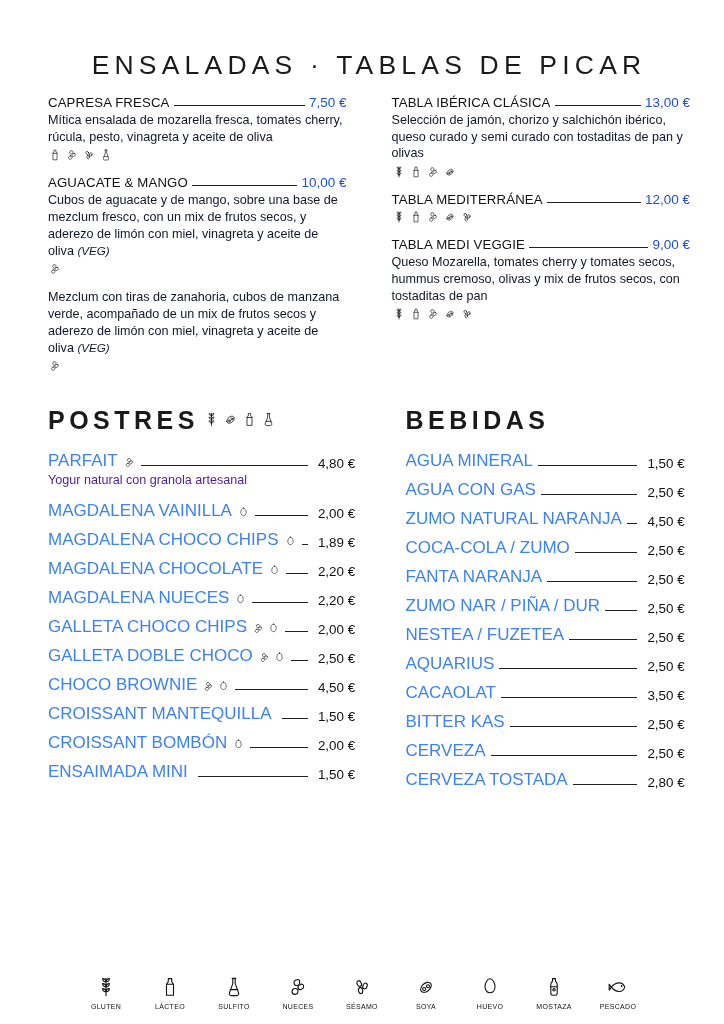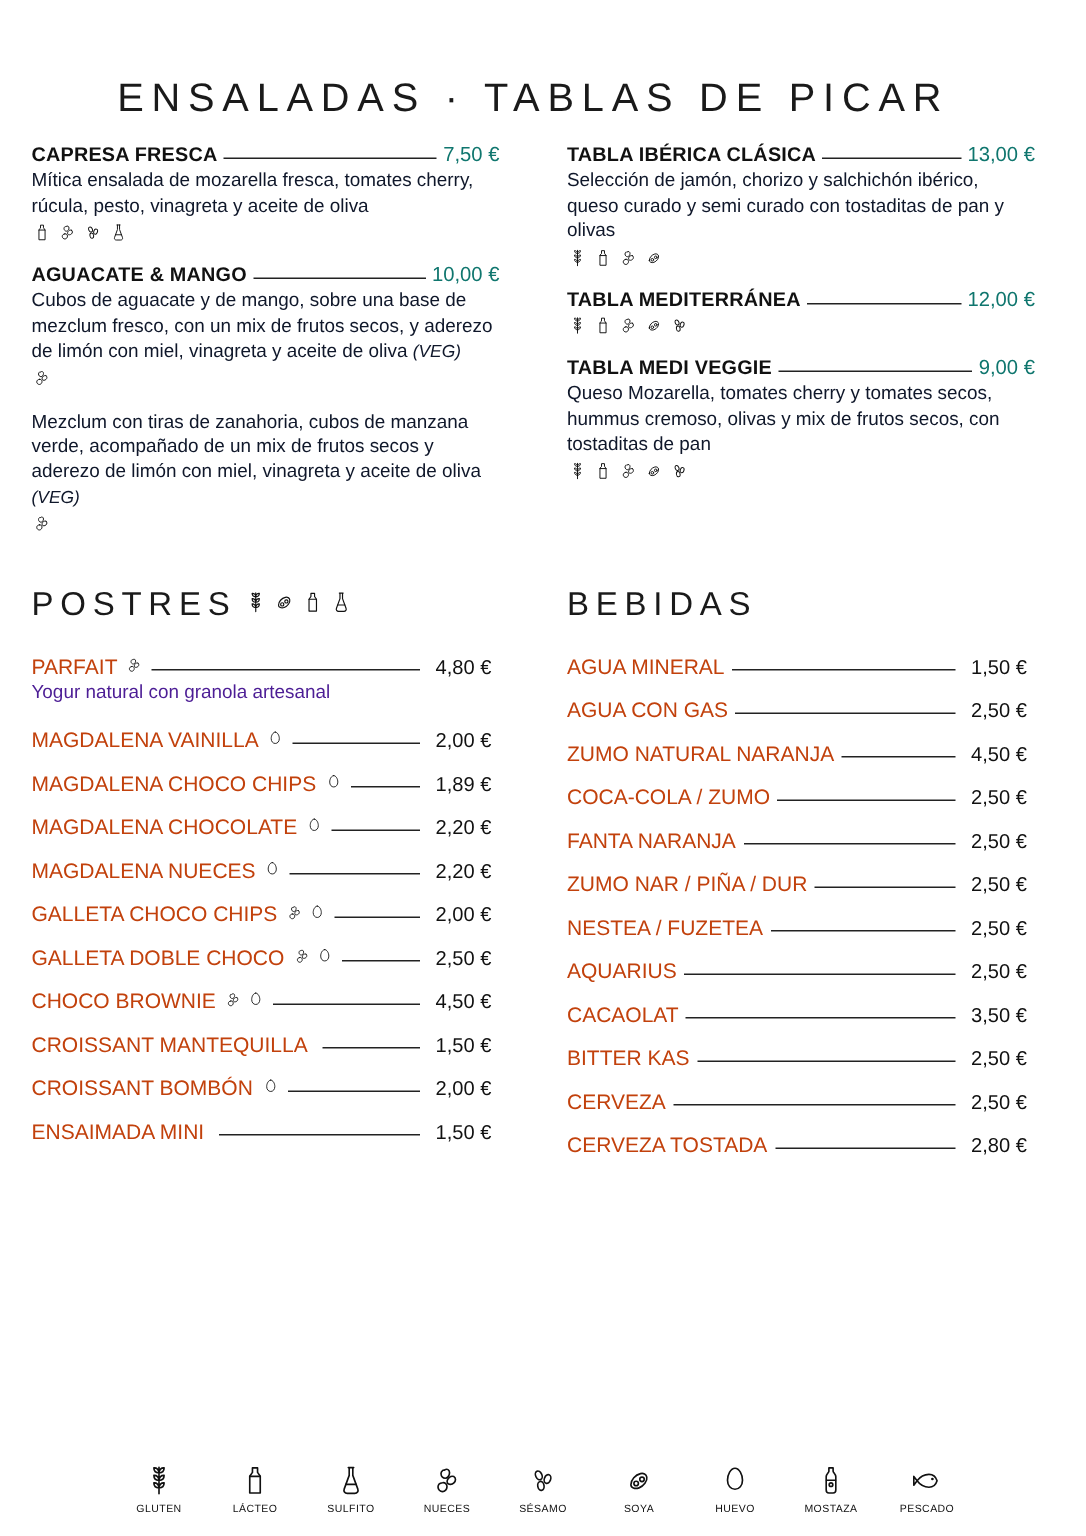--- a/index.html
+++ b/index.html
@@ -9,21 +9,21 @@
   }
   body {
     width: 724px; height: 1024px;
     font-family: "Liberation Sans", sans-serif;
     color: #111111;
     position: relative;
     overflow: hidden;
   }
   .page {
     width: 724px; height: 1024px;
-    padding: 38px 34px 10px 21px;
+    padding: 38px 34px 10px 48px;
     position: relative;
   }
   
   .main-title {
     text-align: center;
     font-size: 26.5px;
     font-weight: 400;
     letter-spacing: 5.2px;
     margin: 12px 0 14px 0;
     color: #1a1a1a;
@@ -40,36 +40,36 @@
 
   
   .item { margin-bottom: 13px; }
   .item-head {
     display: flex;
     align-items: flex-end;
     gap: 4px;
   }
   .item-name {
     font-size: 13.2px;
-    font-weight: 700;
+    font-weight: 400;
     letter-spacing: .15px;
     white-space: nowrap;
     color: #111;
   }
   .dots {
     flex: 1 1 auto;
     border-bottom: 1px solid #222;
     margin-bottom: 4px;
     min-width: 8px;
   }
   .item-price {
     font-size: 13.5px;
     font-weight: 400;
     white-space: nowrap;
-    color: #0f766e;
+    color: #1d4ed8;
   }
   .item-desc {
     font-size: 12.6px;
     line-height: 1.33;
     margin-top: 2px;
     color: #0f172a;
     font-weight: 400;
   }
   .veg { font-style: italic; font-size: 11.6px; }
   .allerg {
@@ -82,41 +82,41 @@
   .allerg svg { display: block; }
 
   
   .sec-title-row {
     display: flex;
     align-items: center;
     gap: 4px;
     margin: 14px 0 8px 0;
   }
   .sec-title {
-    font-size: 22px;
+    font-size: 25px;
     letter-spacing: 4.5px;
-    font-weight: 400;
+    font-weight: 700;
     color: #1a1a1a;
     white-space: nowrap;
   }
   .sec-title-icons { display: flex; gap: 2px; align-items: flex-end; padding-bottom: 3px;}
 
   
   .plist { margin-top: 2px; }
   .prow {
     display: flex;
     align-items: flex-end;
     gap: 5px;
     margin-bottom: 1px;
     min-height: 28px;
   }
   .prow-name {
-    font-size: 14px;
+    font-size: 17px;
     white-space: nowrap;
-    color: #c2410c;
+    color: #3b82f6;
   }
   .prow-icons { display: flex; gap: 2px; align-items: flex-end; padding-bottom: 2px;}
   .prow-line {
     flex: 1 1 auto;
     border-bottom: 1px solid #222;
     margin-bottom: 5px;
     min-width: 6px;
   }
   .prow-price {
     font-size: 13.4px;

